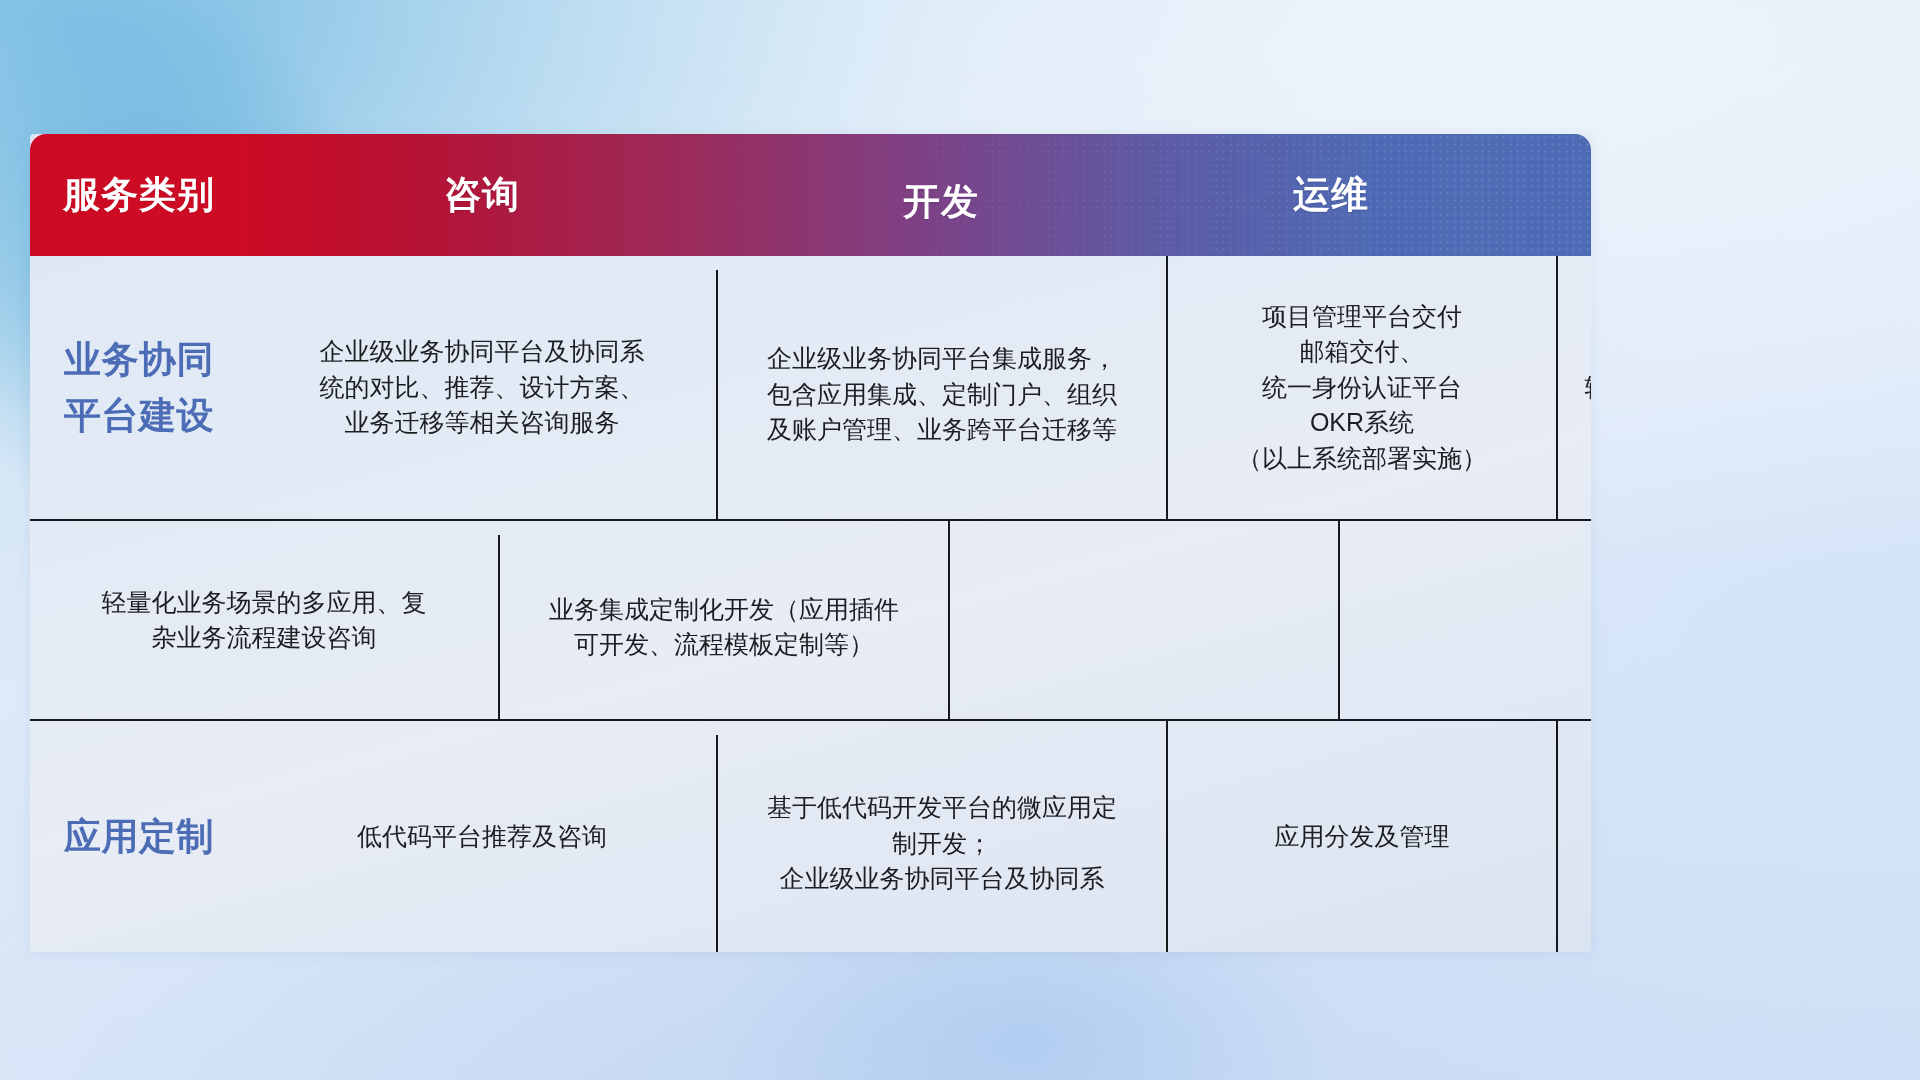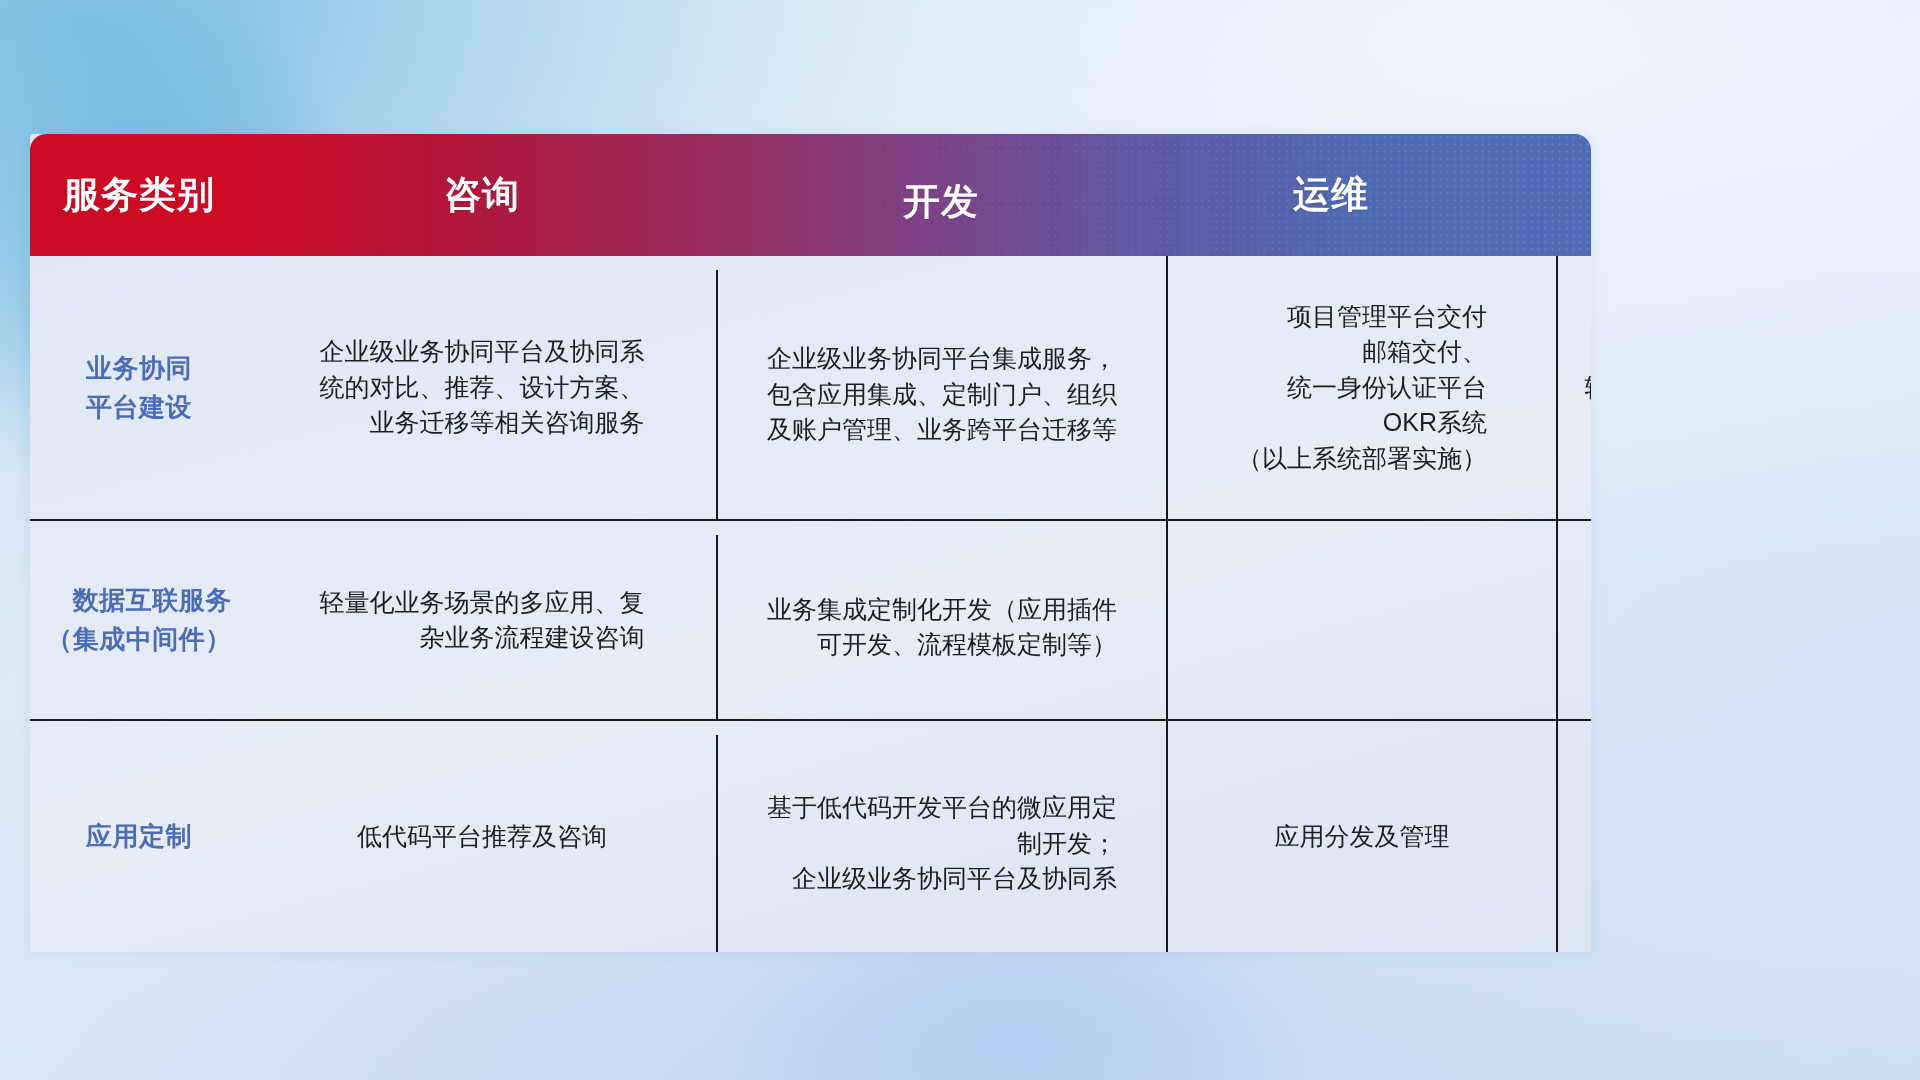--- a/index.html
+++ b/index.html
@@ -111,30 +111,30 @@
   #row-0 { flex: 0 0 263px; }
   #row-1 { flex: 0 0 198px; }
   #row-2 { flex: 1 1 auto; }
 
   .tcell {
     display: flex;
     align-items: center;
     justify-content: center;
     padding: 6px 14px;
     box-sizing: border-box;
-    text-align: right;
+    text-align: center;
     color: #1b1d20;
     font-size: 25px;
     line-height: 1.42;
     white-space: pre-line;
   }
   .tcell.col-cat {
     color: #4c6cb6;
     font-weight: 700;
-    font-size: 26px;
+    font-size: 37px;
     line-height: 1.5;
     letter-spacing: 0.5px;
   }
   
   .sep-left { border-left: 2px solid #15181c; }
 
   
   .c0 { flex: 0 0 218px; }
   .c1 { flex: 0 0 468px; }
   .c2 { flex: 0 0 450px; margin-top: 14px; }
@@ -171,22 +171,20 @@
 及账户管理、业务跨平台迁移等</div>
       <div class="tcell c3 sep-left">项目管理平台交付
 邮箱交付、
 统一身份认证平台
 OKR系统
 （以上系统部署实施）</div>
       <div class="tcell c4 sep-left">轻量化业务场景的多应用</div>
     </div>
 
     <div class="trow" id="row-1">
-      <div class="tcell col-cat c0">数据互联服务
-（集成中间件）</div>
       <div class="tcell c1">轻量化业务场景的多应用、复
 杂业务流程建设咨询</div>
       <div class="tcell c2 sep-left">业务集成定制化开发（应用插件
 可开发、流程模板定制等）</div>
       <div class="tcell c3 sep-left"></div>
       <div class="tcell c4 sep-left"></div>
     </div>
 
     <div class="trow" id="row-2">
       <div class="tcell col-cat c0">应用定制</div>

